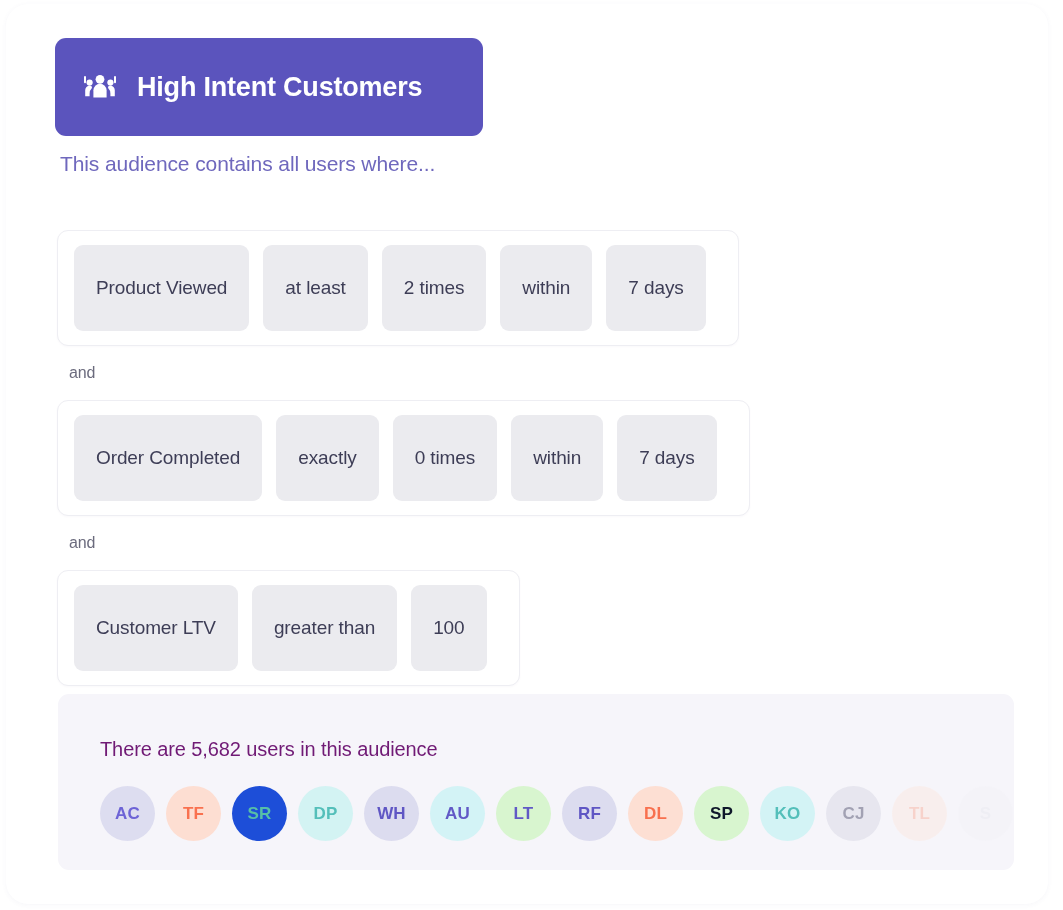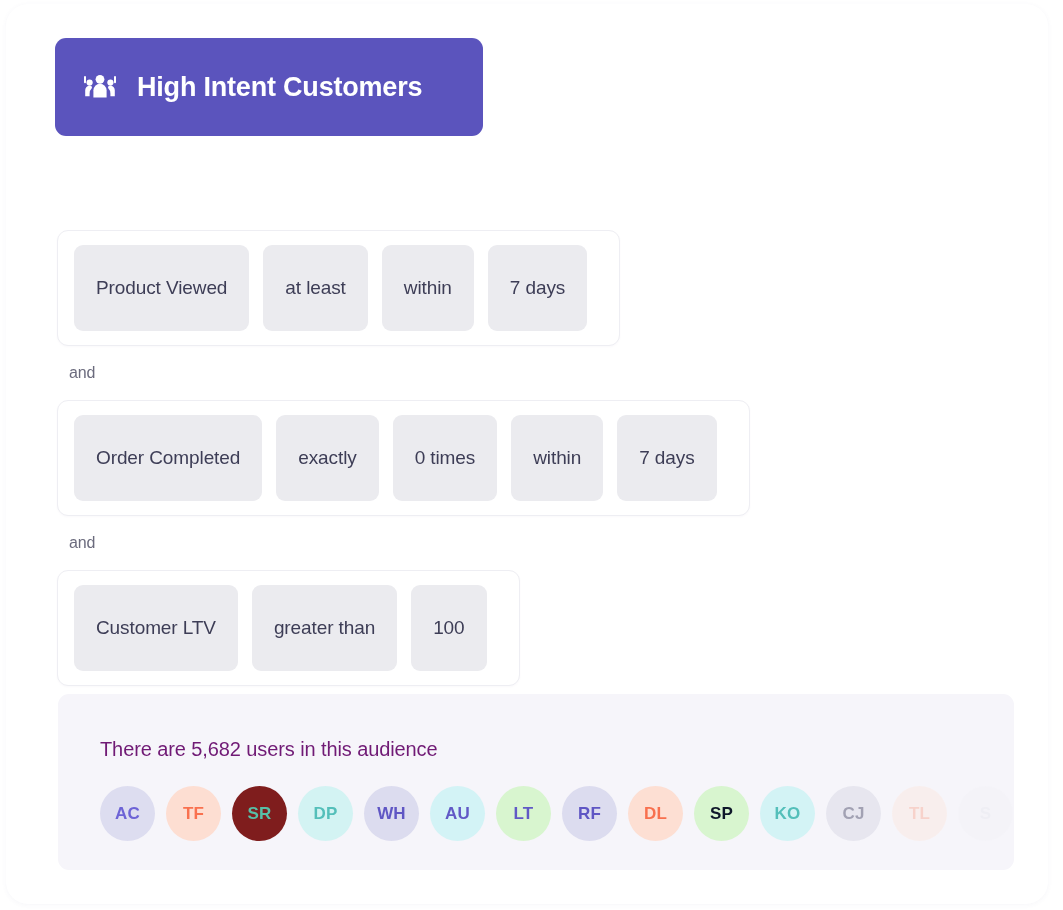--- a/index.html
+++ b/index.html
@@ -169,26 +169,28 @@
         <circle cx="27.4" cy="12.6" r="3.1" fill="#ffffff"></circle>
         <path d="M31.8 26.2 v-6.0 a4.4 4.4 0 0 0 -4.4-4.4 a4.4 4.4 0 0 0 -2.3 0.7 v1.6 a8.0 8.0 0 0 1 2.3 5.6 v2.5 z" fill="#ffffff"></path>
 
         <rect x="1.0" y="6.0" width="2.0" height="7.2" rx="1" fill="#ffffff"></rect>
         <rect x="31.0" y="6.0" width="2.0" height="7.2" rx="1" fill="#ffffff"></rect>
       </svg>
     </span>
     <span class="audience-title">High Intent Customers</span>
   </div>
 
+  <div class="audience-subtitle">This audience contains all users where...</div>
 
   <div class="conditions">
 
     <div class="condition-row">
       <span class="chip">Product Viewed</span>
       <span class="chip">at least</span>
+      <span class="chip">2 times</span>
       <span class="chip">within</span>
       <span class="chip">7 days</span>
     </div>
 
     <div class="connector">and</div>
 
     <div class="condition-row">
       <span class="chip">Order Completed</span>
       <span class="chip">exactly</span>
       <span class="chip">0 times</span>
@@ -204,21 +206,21 @@
       <span class="chip">100</span>
     </div>
 
   </div>
 
   <div class="summary-panel">
     <div class="summary-text">There are 5,682 users in this audience</div>
     <div class="avatar-row">
         <div class="avatar" style="background: rgb(221, 221, 240); color: rgb(109, 99, 214); opacity: 1;">AC</div>
         <div class="avatar" style="background: rgb(253, 222, 210); color: rgb(249, 113, 79); opacity: 1;">TF</div>
-        <div class="avatar" style="background: #7f1d1d; color: rgb(87, 191, 167); opacity: 1;">SR</div>
+        <div class="avatar" style="background: #1d4ed8; color: rgb(87, 191, 167); opacity: 1;">SR</div>
         <div class="avatar" style="background: rgb(211, 243, 243); color: rgb(84, 191, 186); opacity: 1;">DP</div>
         <div class="avatar" style="background: rgb(220, 220, 239); color: rgb(95, 86, 196); opacity: 1;">WH</div>
         <div class="avatar" style="background: rgb(211, 243, 246); color: rgb(97, 89, 198); opacity: 1;">AU</div>
         <div class="avatar" style="background: rgb(216, 245, 207); color: rgb(97, 89, 198); opacity: 1;">LT</div>
         <div class="avatar" style="background: rgb(220, 220, 239); color: rgb(95, 86, 196); opacity: 1;">RF</div>
         <div class="avatar" style="background: rgb(253, 223, 211); color: rgb(248, 112, 78); opacity: 1;">DL</div>
         <div class="avatar" style="background: rgb(216, 245, 207); color: #0f172a; opacity: 1;">SP</div>
         <div class="avatar" style="background: rgb(211, 243, 245); color: rgb(84, 191, 186); opacity: 1;">KO</div>
         <div class="avatar" style="background: rgb(222, 222, 233); color: rgb(111, 111, 136); opacity: 0.62;">CJ</div>
         <div class="avatar" style="background: rgb(253, 230, 220); color: rgb(249, 160, 134); opacity: 0.4;">TL</div>

